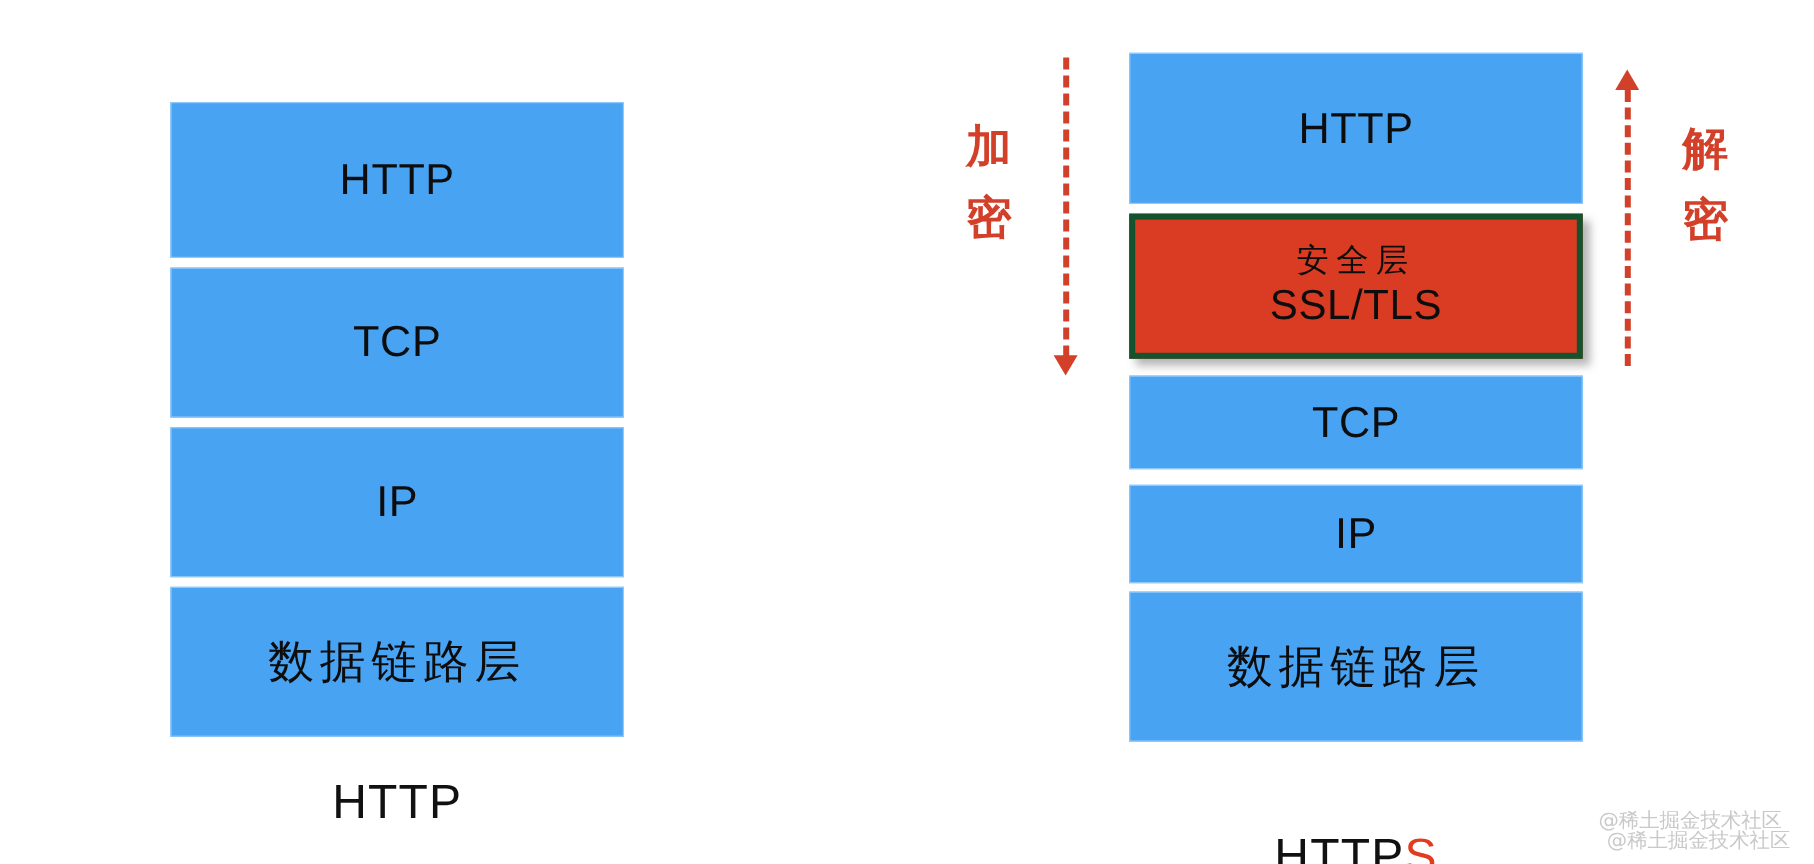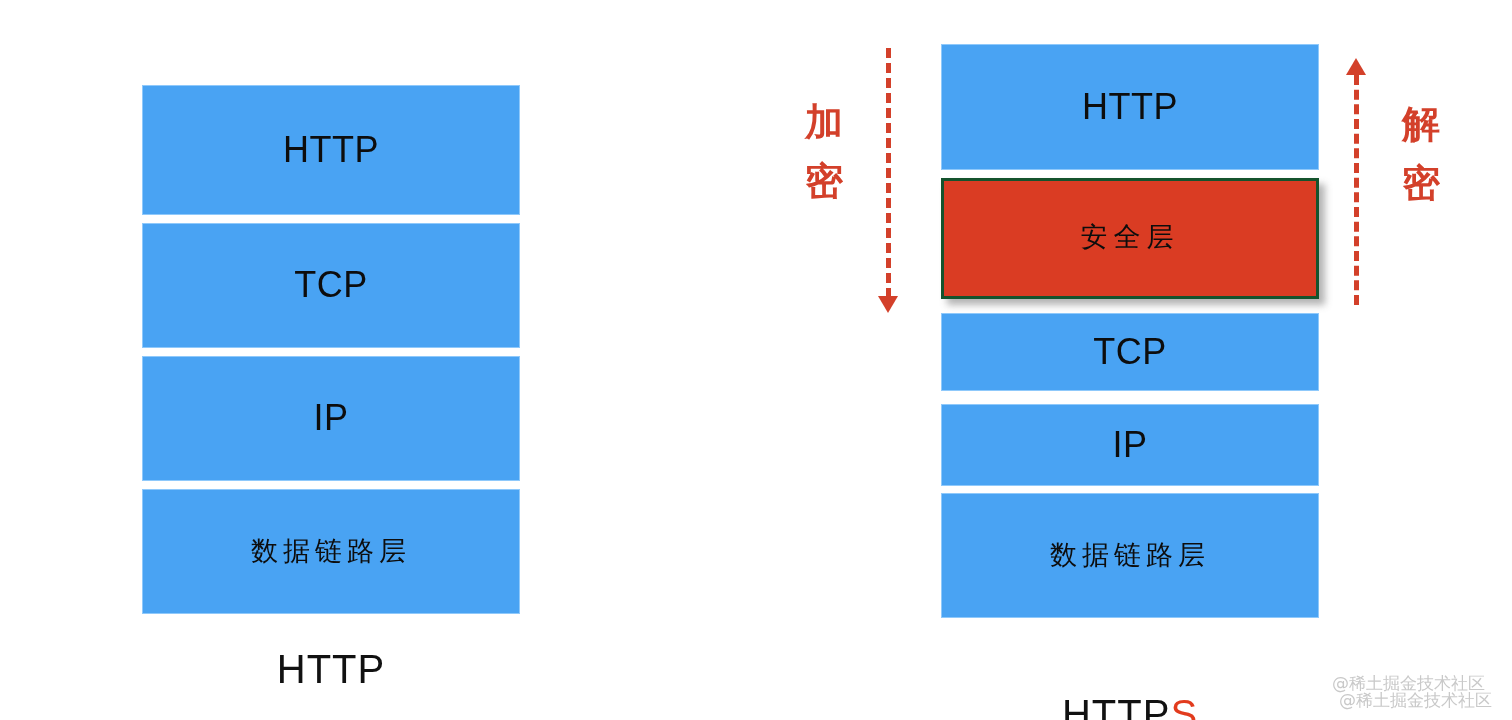--- a/index.html
+++ b/index.html
@@ -30,33 +30,33 @@
     justify-content: center;
     color: #0d0d0d;
     letter-spacing: 0.5px;
   }
   .layer-box.blue {
     background: #49a3f3;
     border: 1px solid #8fc9fb;
   }
   .layer-box.red {
     background: #da3c23;
-    border: 3px solid #14532d;
+    border: 5px solid #14532d;
     box-shadow: 6px 6px 7px rgba(90, 90, 90, 0.45);
     z-index: 3;
   }
   .layer-label {
     font-size: 36px;
     font-weight: 400;
     line-height: 1.12;
     white-space: nowrap;
   }
   .layer-label.cjk {
     font-family: "DejaVu Sans", sans-serif;
-    font-size: 27px;
+    font-size: 38px;
     letter-spacing: 5px;
   }
   .layer-label.small-cjk {
     font-family: "DejaVu Sans", sans-serif;
     font-size: 27px;
     letter-spacing: 6px;
     margin-bottom: 2px;
   }
   .layer-label.mono-ish {
     font-size: 35px;
@@ -163,20 +163,21 @@
   </div>
 
   <div>
 
     <div class="layer-box blue" style="left:941px; top:44px; width:378px; height:126px;">
       <span class="layer-label">HTTP</span>
     </div>
 
     <div class="layer-box red" style="left:941px; top:178px; width:378px; height:121px;">
       <span class="layer-label small-cjk">安全层</span>
+      <span class="layer-label mono-ish">SSL/TLS</span>
     </div>
 
     <div class="layer-box blue" style="left:941px; top:313px; width:378px; height:78px;">
       <span class="layer-label">TCP</span>
     </div>
 
     <div class="layer-box blue" style="left:941px; top:404px; width:378px; height:82px;">
       <span class="layer-label">IP</span>
     </div>
 

